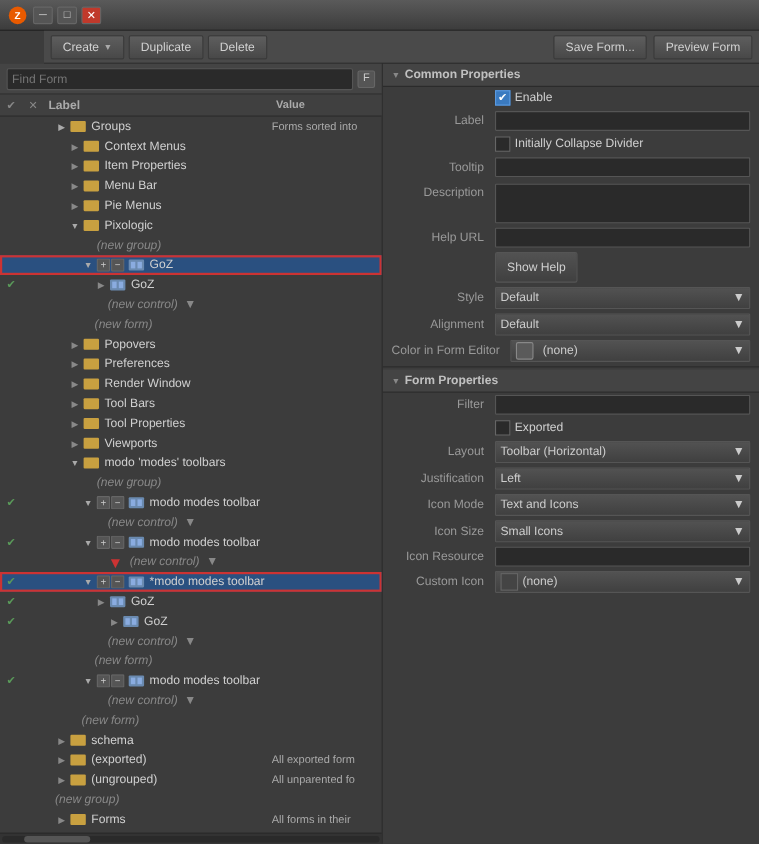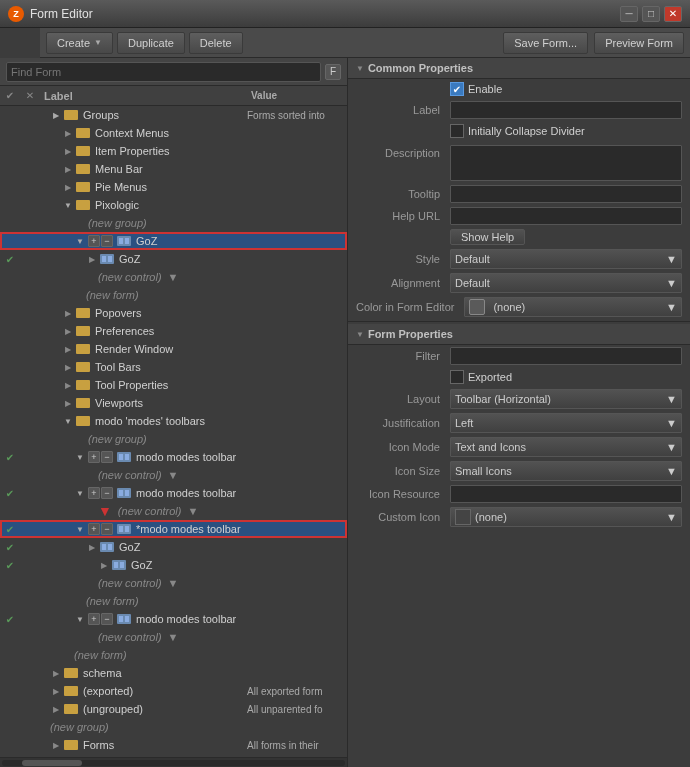--- a/index.html
+++ b/index.html
@@ -361,21 +361,21 @@
       color: #ccc;
       padding: 0 4px;
       font-size: 11px;
       border-radius: 1px;
       cursor: pointer;
       display: flex;
       align-items: center;
       justify-content: space-between;
     }
     .show-help-btn {
-      height: 16px;
+      height: 28px;
       background: linear-gradient(to bottom, #525252, #404040);
       border: 1px solid #555;
       color: #d0d0d0;
       padding: 0 10px;
       font-size: 11px;
       cursor: pointer;
       border-radius: 2px;
       display: flex;
       align-items: center;
     }
@@ -416,21 +416,20 @@
       height: 1px;
       background: #2a2a2a;
       margin: 2px 0;
     }
   </style>
 </head>
 <body>
 
 <div class="title-bar">
   <div class="title-bar-icon">Z</div>
-  <span class="title-bar-title">Form Editor</span>
   <div class="title-bar-buttons">
     <div class="title-btn minimize">─</div>
     <div class="title-btn maximize">□</div>
     <div class="title-btn close">✕</div>
   </div>
 </div>
 
 <div class="toolbar">
   <div class="toolbar-btn">
     <span>Create</span>
@@ -940,31 +939,31 @@
     </div>
 
     <div class="prop-row">
       <div class="prop-label"></div>
       <div class="prop-value">
         <div class="checkbox"></div>
         <span>Initially Collapse Divider</span>
       </div>
     </div>
 
+    <div class="prop-row">
+      <div class="prop-label">Tooltip</div>
+      <div class="prop-value">
+        <input class="text-input" type="text" value="" style="">
+      </div>
+    </div>
+
     <div class="prop-row" style="align-items:flex-start;padding-top:4px;">
       <div class="prop-label" style="padding-top:2px;">Description</div>
       <div class="prop-value">
         <textarea class="textarea-input" style=""></textarea>
-      </div>
-    </div>
-
-    <div class="prop-row">
-      <div class="prop-label">Tooltip</div>
-      <div class="prop-value">
-        <input class="text-input" type="text" value="" style="">
       </div>
     </div>
 
     <div class="prop-row">
       <div class="prop-label">Help URL</div>
       <div class="prop-value">
         <input class="text-input" type="text" value="" style="">
       </div>
     </div>
 

